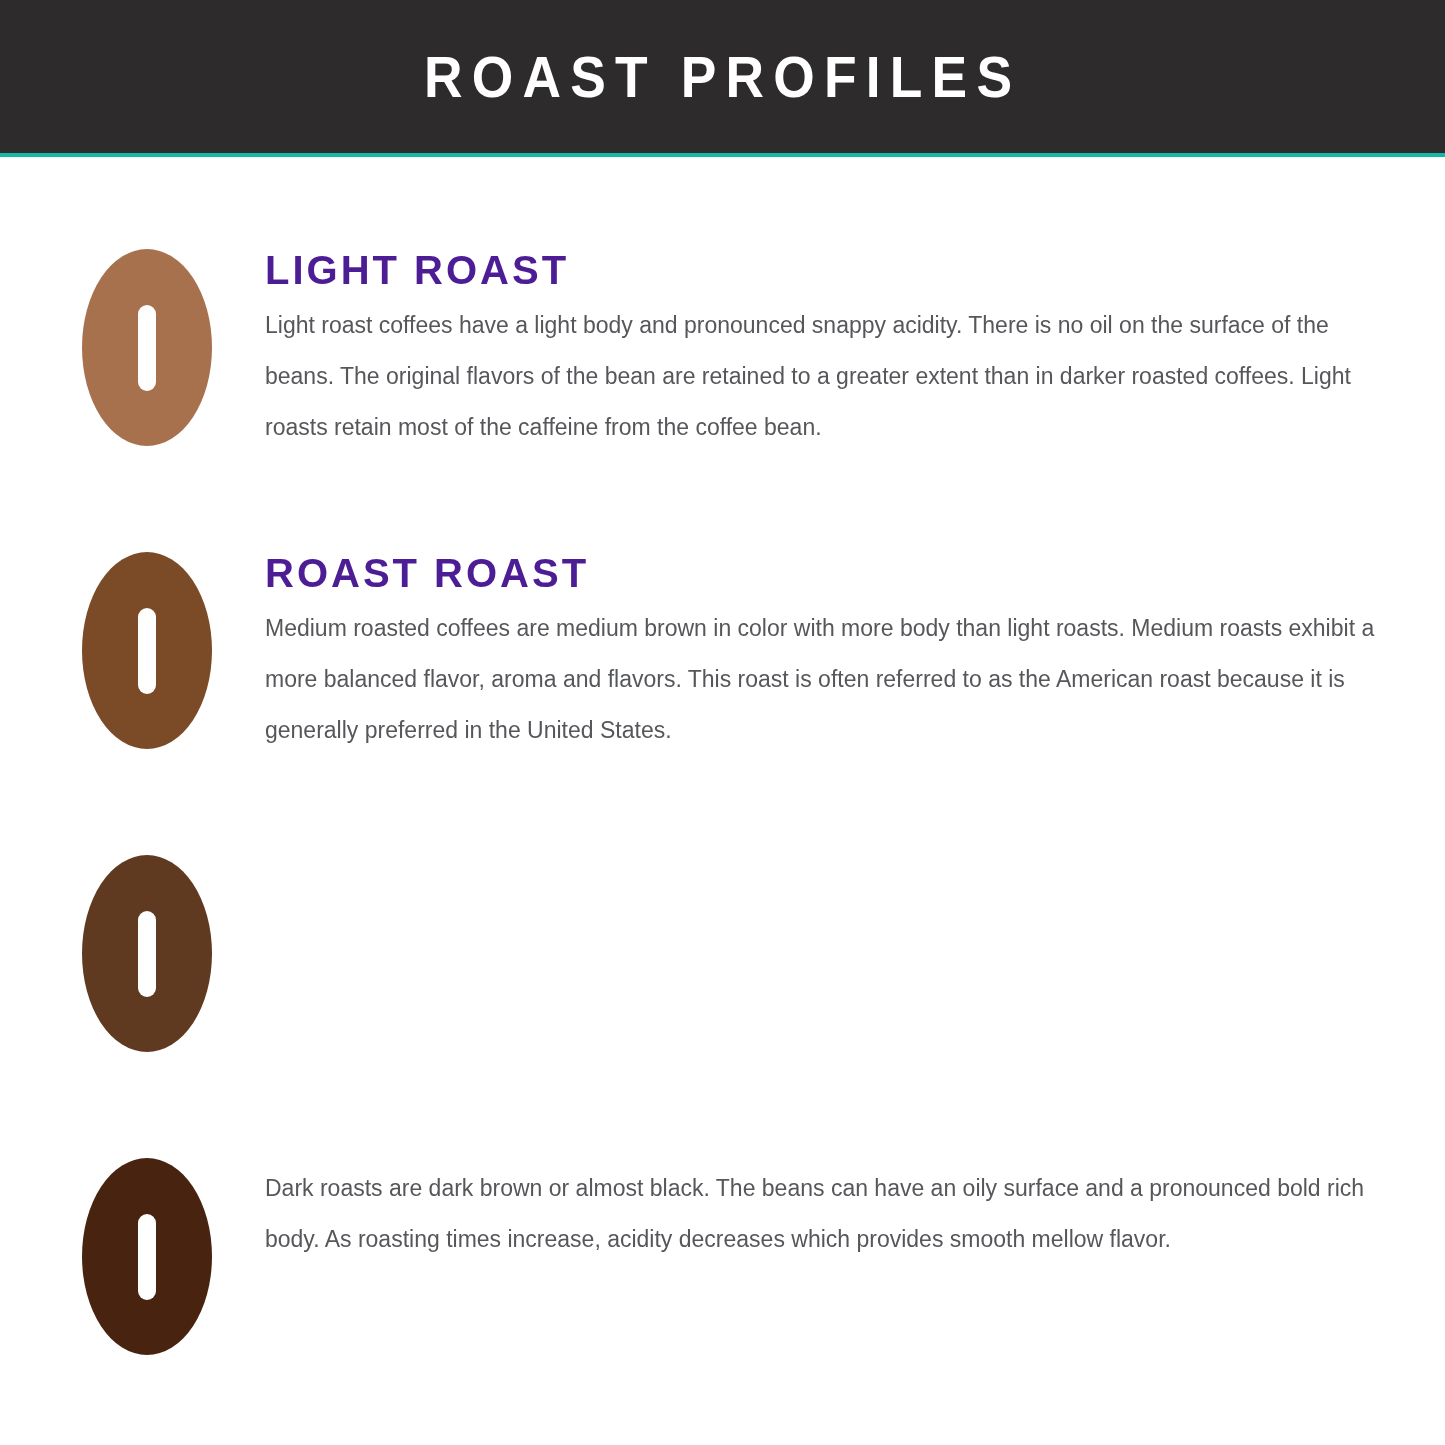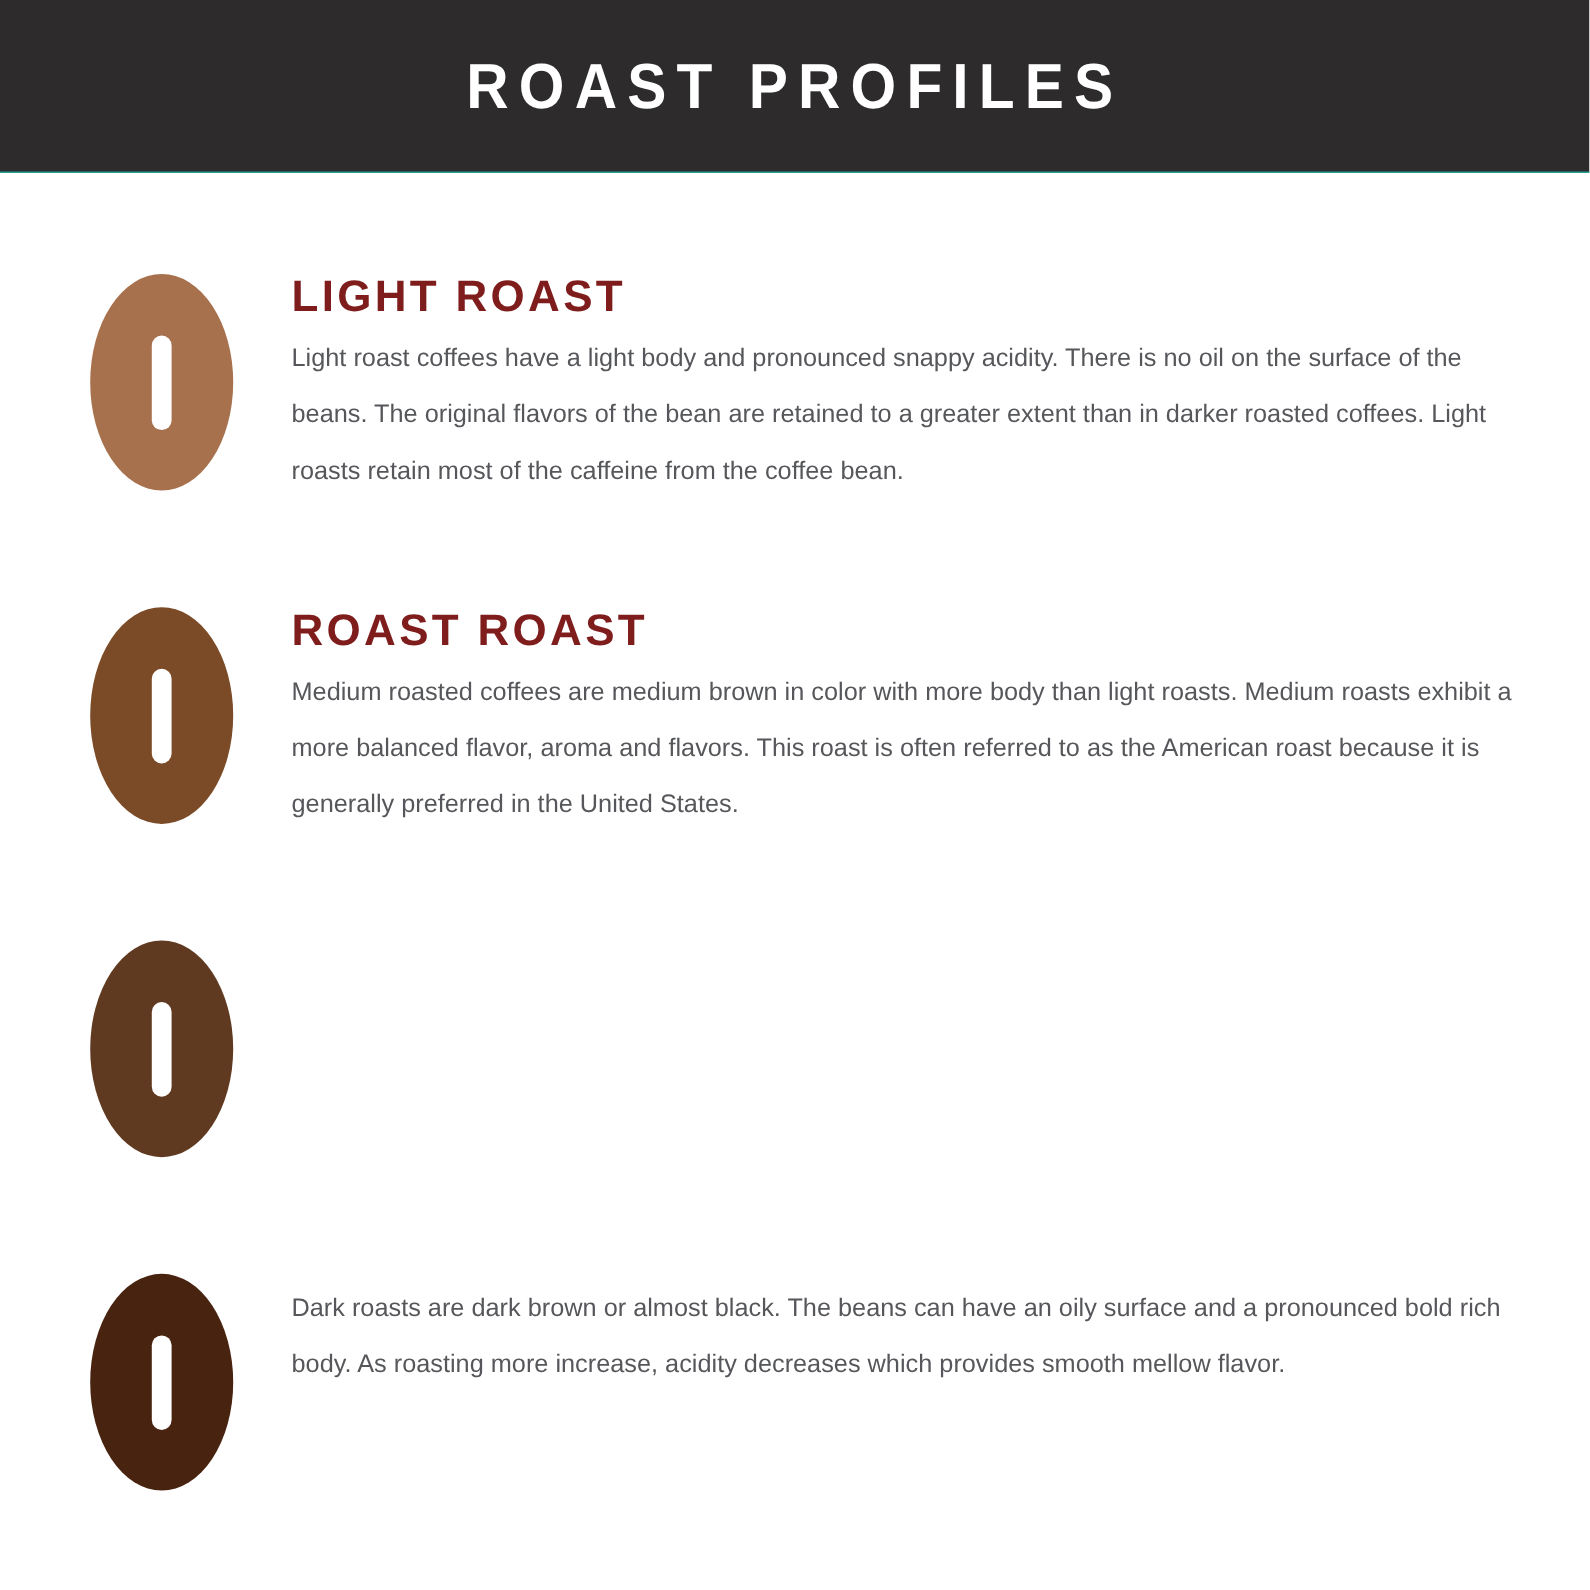--- a/index.html
+++ b/index.html
@@ -7,21 +7,21 @@
     width: 1445px;
     height: 1445px;
     background: #ffffff;
     overflow: hidden;
     font-family: "Liberation Sans", sans-serif;
   }
   .header-bar {
     width: 100%;
     height: 157px;
     background: #2d2b2b;
-    border-bottom: 1px solid #14b8a6;
+    border-bottom: 4px solid #14b8a6;
     display: flex;
     align-items: center;
     justify-content: center;
   }
   .header-title {
     color: #ffffff;
     font-size: 58px;
     font-weight: bold;
     letter-spacing: 10px;
     transform: scaleX(0.92);
@@ -52,21 +52,21 @@
     width: 18px;
     height: 86px;
     background: #ffffff;
     border-radius: 10px;
   }
   .section-text {
     margin-left: 53px;
     width: 1135px;
   }
   .section-title {
-    color: #7f1d1d;
+    color: #4c1d95;
     font-size: 40px;
     font-weight: bold;
     letter-spacing: 3px;
     line-height: 46px;
     white-space: nowrap;
   }
   .section-desc {
     margin-top: 7px;
     color: #56575a;
     font-size: 23px;
@@ -107,17 +107,17 @@
     <div class="bean" style="background-color: rgb(96, 58, 32);">
       <div class="bean-slit"></div>
     </div>
   </div>
 
   <div class="section">
     <div class="bean" style="background-color: rgb(72, 35, 16);">
       <div class="bean-slit"></div>
     </div>
     <div class="section-text">
-      <div class="section-desc">Dark roasts are dark brown or almost black. The beans can have an oily surface and a pronounced bold rich body. As roasting more increase, acidity decreases which provides smooth mellow flavor.</div>
+      <div class="section-desc">Dark roasts are dark brown or almost black. The beans can have an oily surface and a pronounced bold rich body. As roasting times increase, acidity decreases which provides smooth mellow flavor.</div>
     </div>
   </div>
 
 </div>
 
 </body></html>

